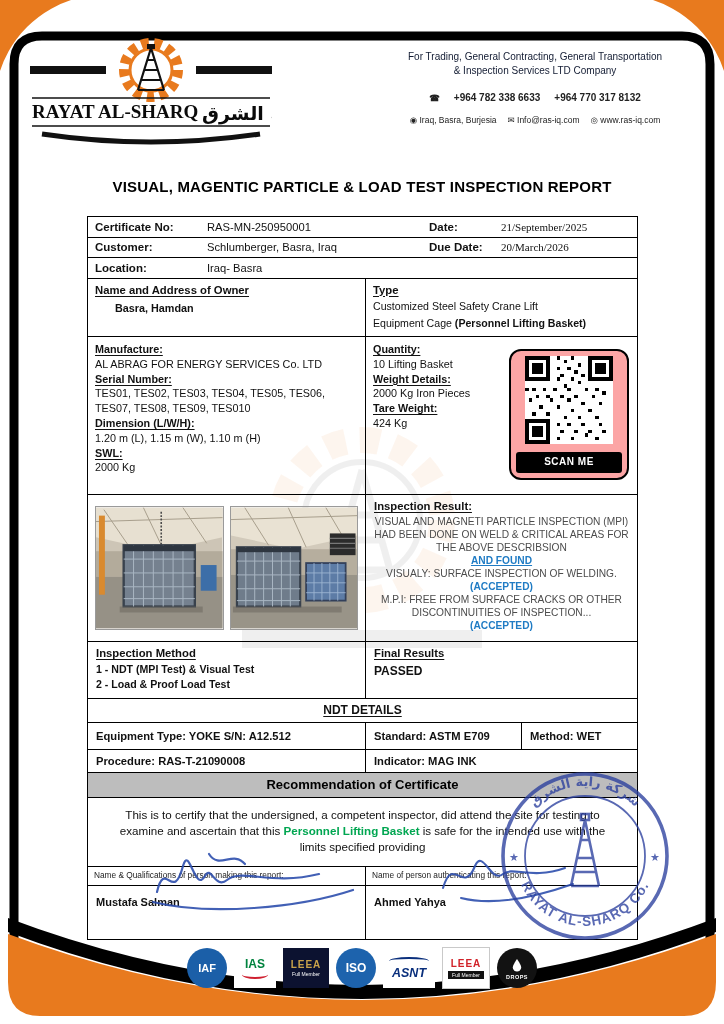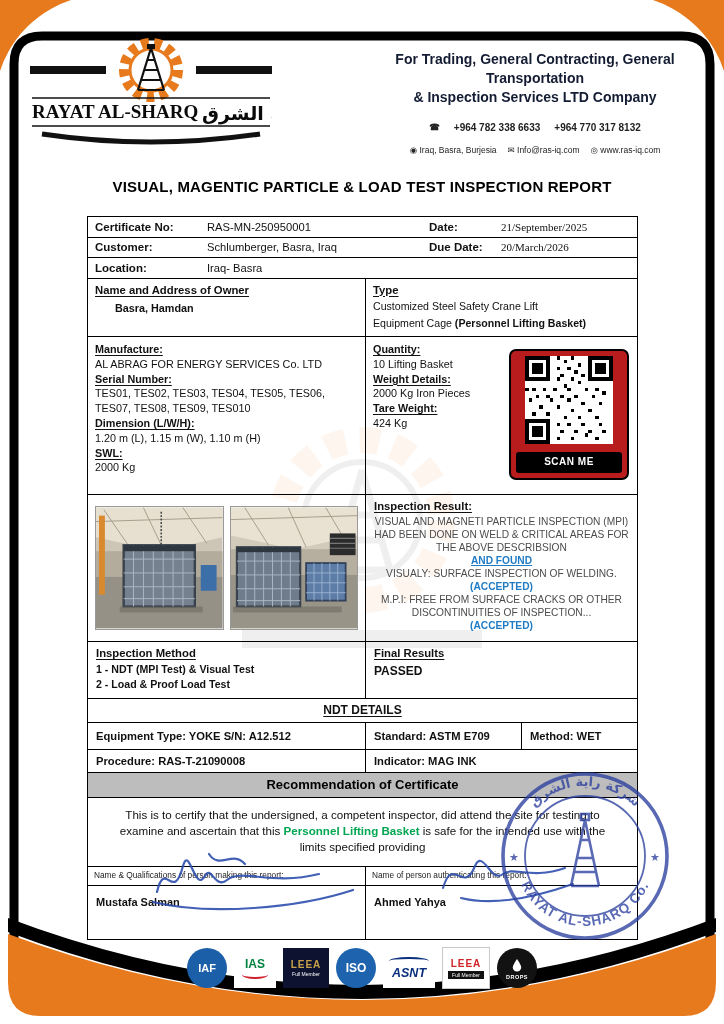--- a/index.html
+++ b/index.html
@@ -3,21 +3,21 @@
 <meta charset="utf-8">
 <style>
   html,body{margin:0;padding:0;background:#ffffff;}
   .page{position:relative;width:724px;height:1024px;background:#fff;overflow:hidden;
         font-family:"Liberation Sans",sans-serif;color:#111;}
   .deco{position:absolute;inset:0;z-index:0;}
   .content{position:absolute;inset:0;z-index:2;}
   
   .hdr{position:absolute;top:36px;left:30px;right:24px;height:120px;display:flex;justify-content:space-between;}
   .hdr-info{width:330px;text-align:center;padding-top:14px;}
-  .tag1,.tag2{font-size:14px;font-weight:700;color:#131c33;line-height:1.35;}
+  .tag1,.tag2{font-size:10px;font-weight:400;color:#131c33;line-height:1.35;}
   .phones{margin-top:15px;font-size:10px;font-weight:700;color:#222;display:flex;gap:14px;justify-content:center;align-items:center;}
   .contact{margin-top:12px;font-size:8.5px;color:#222;display:flex;gap:11px;justify-content:center;align-items:center;white-space:nowrap;}
   .ic{font-size:8.5px;color:#222;}
   
   .doc-title{position:absolute;top:178px;left:0;width:100%;text-align:center;font-size:15px;font-weight:700;color:#000;letter-spacing:.2px;}
   
   .tbl{position:absolute;top:216px;left:87px;width:549px;border:1.8px solid #000;font-size:11px;background:transparent;}
   .sec{border-bottom:1.2px solid #000;}
   .sec.last{border-bottom:none;}
   .cols2{display:grid;grid-template-columns:277px 1fr;}
@@ -28,21 +28,21 @@
   .cv1{flex:1;font-size:11.2px;}
   .cl2{width:72px;font-weight:700;font-size:11.5px;}
   .cv2{width:136px;font-size:11px;font-family:Liberation Serif, serif;}
   .cellpad{padding:5px 7px 6px 7px;}
   .ul{font-weight:700;text-decoration:underline;text-underline-offset:1.5px;}
   .b{font-weight:700;}
   .owner-val{font-weight:700;margin-top:6px;font-size:10.8px;padding-left:20px;}
   .type-line{font-size:10.6px;margin-top:3px;line-height:1.35;}
   .man-cell{line-height:14.8px;font-size:10.8px;}
   .qty-cell{position:relative;line-height:14.8px;font-size:10.8px;min-height:146px;}
-  .qrbox{position:absolute;top:12px;right:8px;width:106px;border:2.2px solid #000;border-radius:7px;background:#b91c1c;padding:5px 5px 5px 5px;text-align:center;}
+  .qrbox{position:absolute;top:12px;right:8px;width:106px;border:2.2px solid #000;border-radius:12px;background:#fca5a5;padding:5px 5px 5px 5px;text-align:center;}
   .scanbar{margin-top:4px;background:#000;color:#fff;font-size:10px;font-weight:700;border-radius:3px;padding:3px 0;letter-spacing:.5px;}
   .photos{display:flex;gap:6px;padding:11px 7px;align-items:flex-start;}
   .photo{border:1px solid #9a9a9a;display:block;}
   .res-cell{padding:5px 8px;}
   .res-text{margin-top:3px;text-align:center;font-size:10.2px;color:#4c4c4c;line-height:1.28;}
   .blu{color:#1f7bc4;font-weight:700;}
   .blu-u{color:#1f7bc4;font-weight:700;text-decoration:underline;}
   .meth-cell{padding:5px 8px;font-size:10.6px;}
   .meth-item{font-weight:700;margin-top:3px;line-height:1.45;}
   .passed{font-weight:700;font-size:12px;margin-top:5px;}

